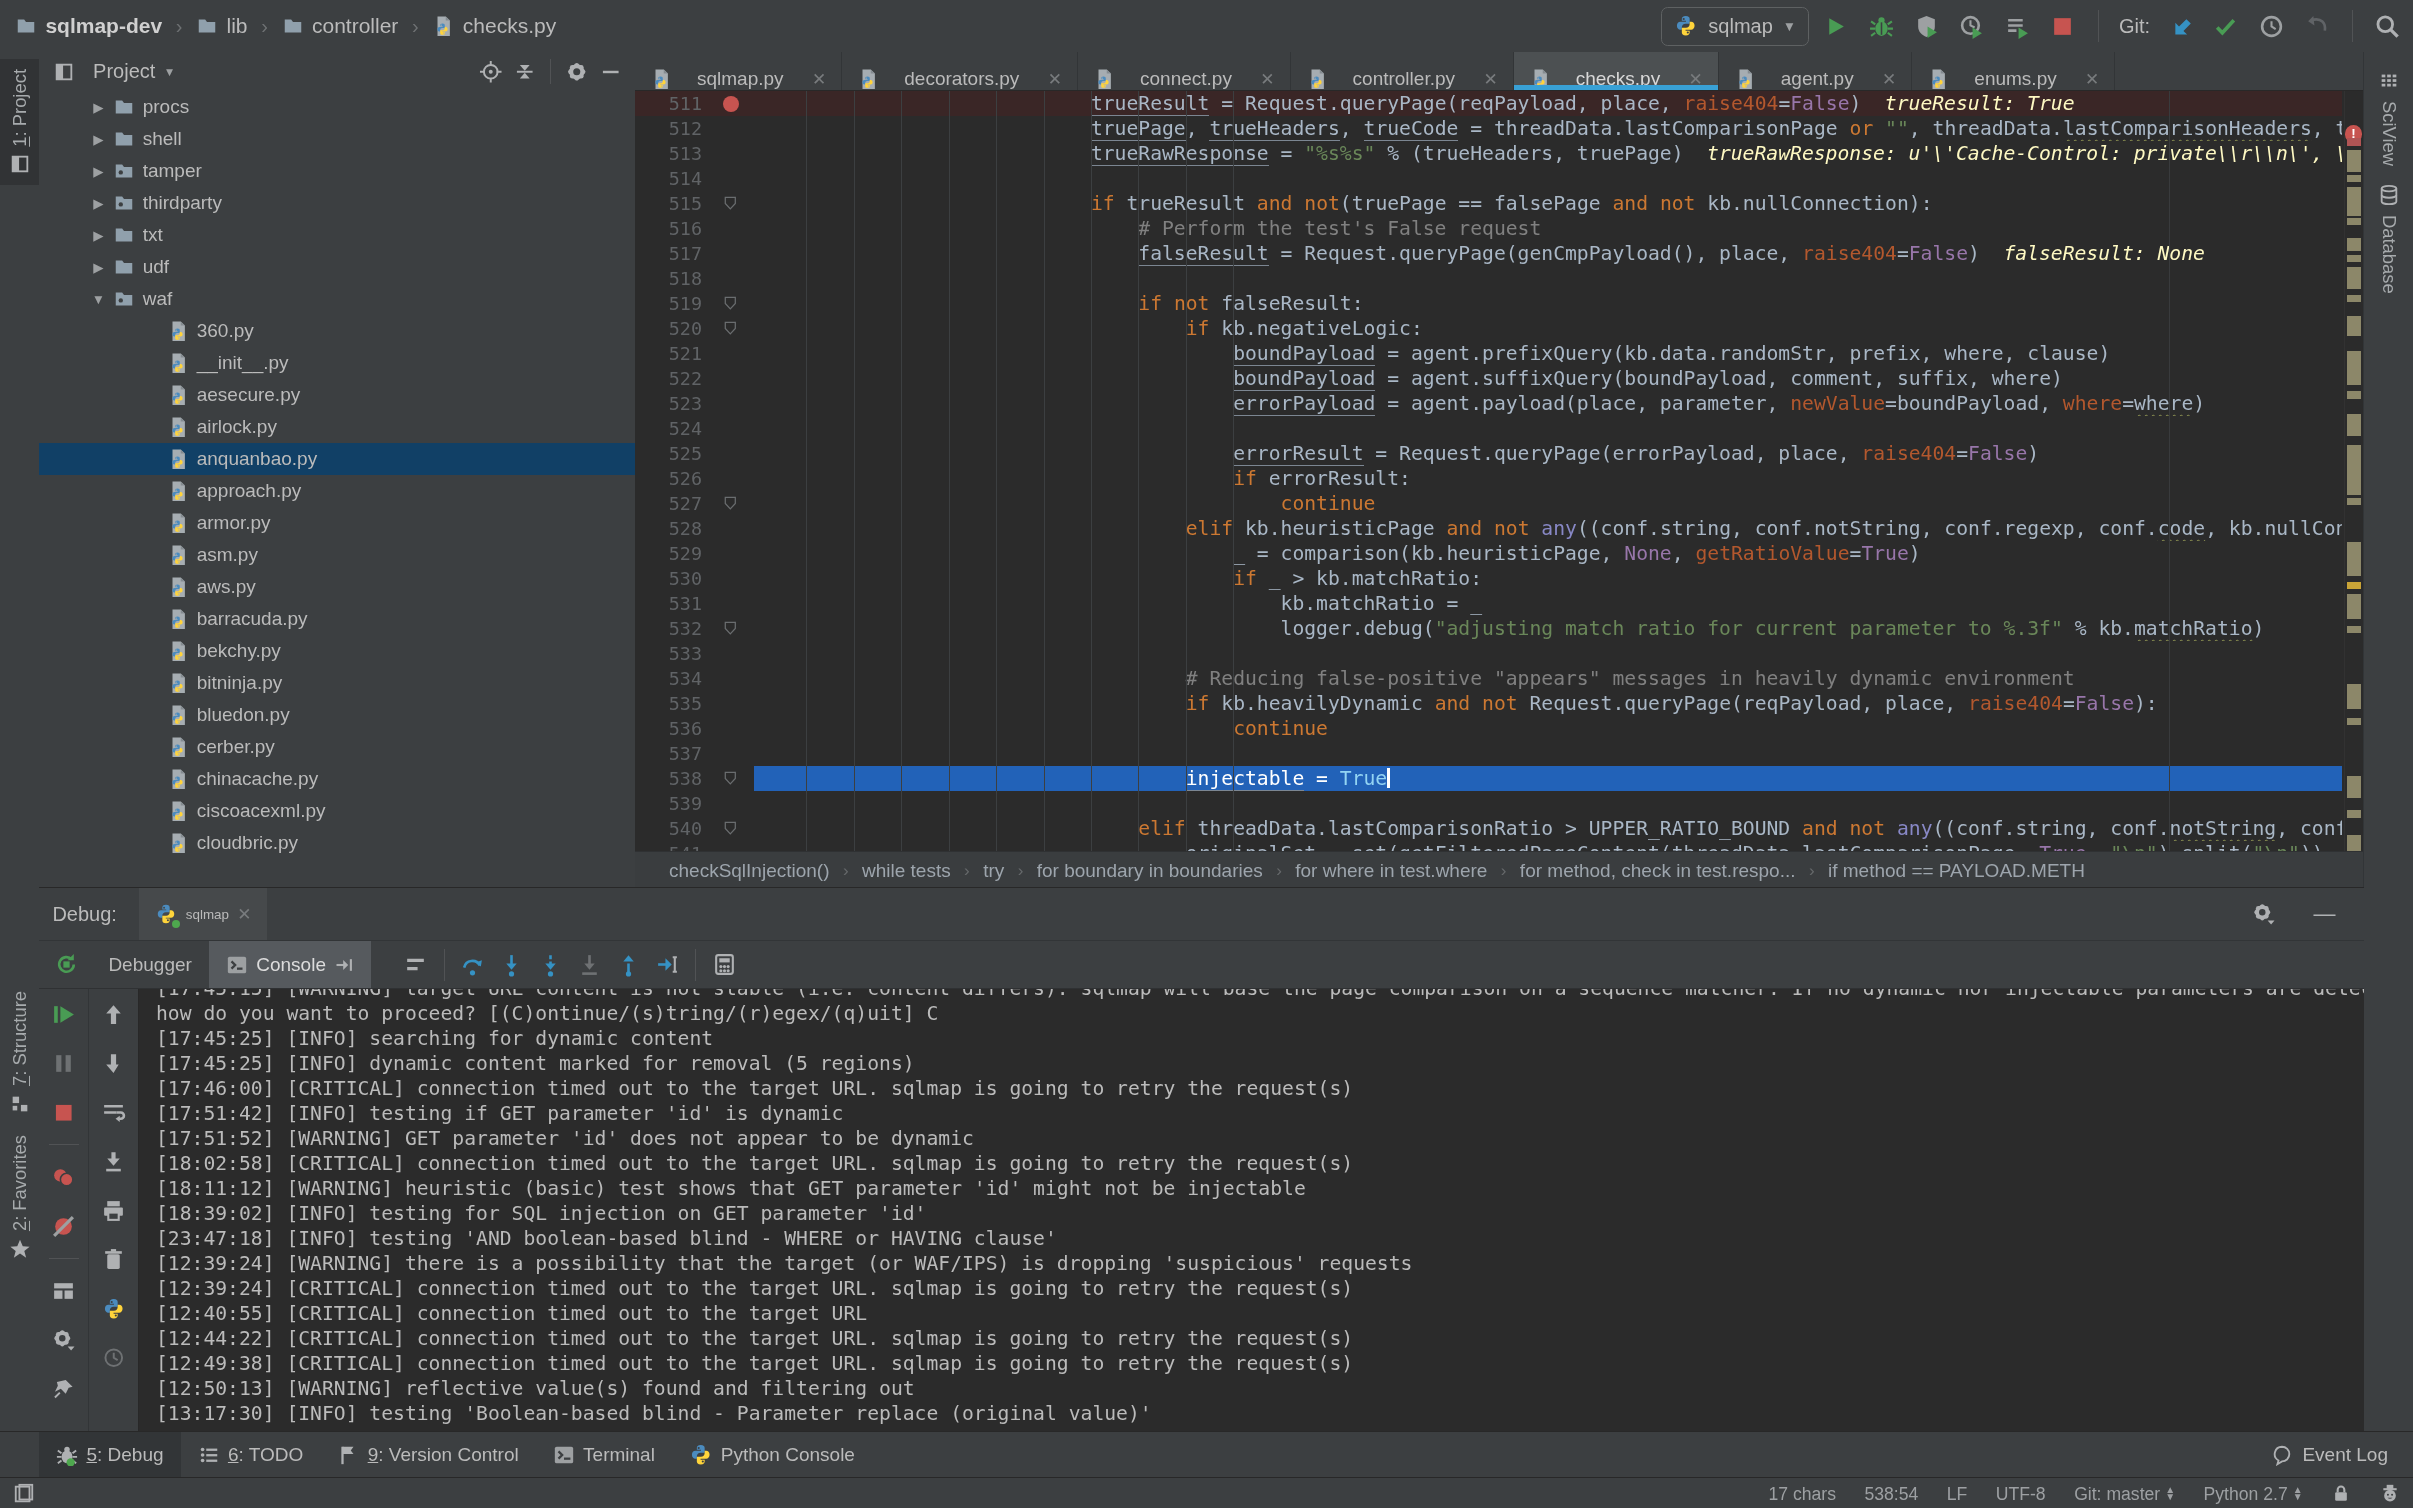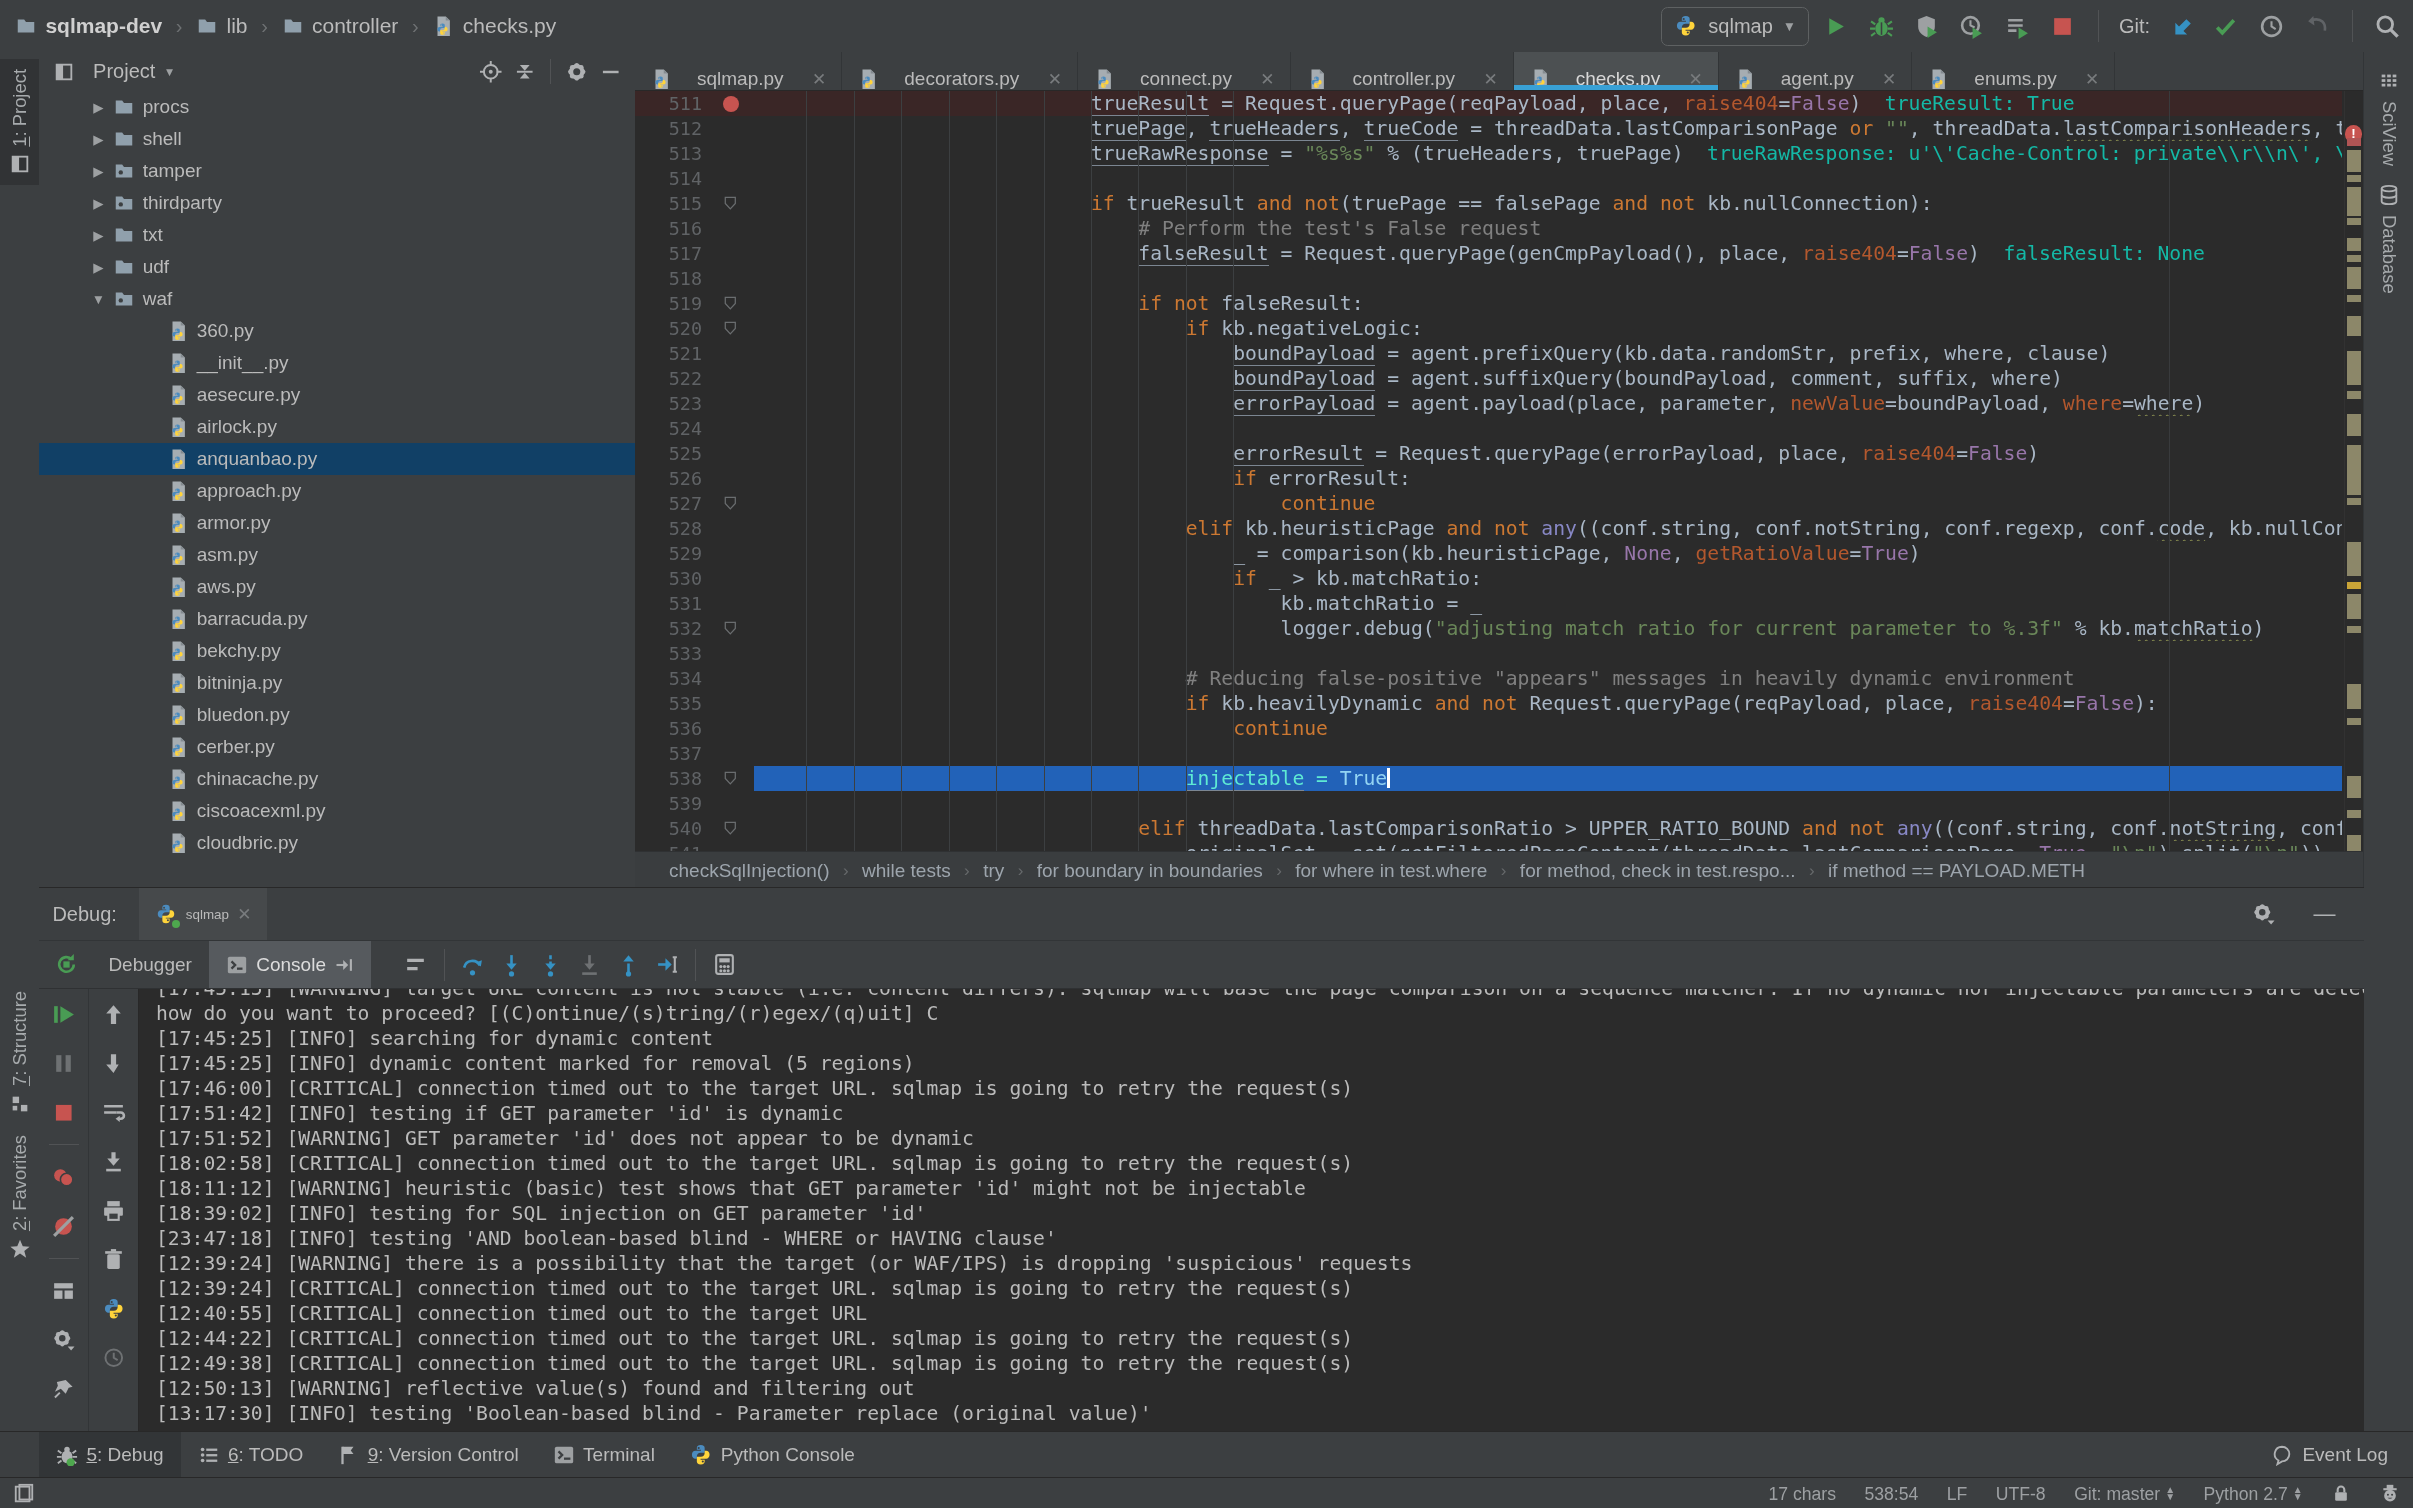--- a/index.html
+++ b/index.html
@@ -51,24 +51,24 @@
   #code-wrap{position:relative;height:760px;overflow:hidden;}
   #code{position:absolute;left:0;top:0;right:21px;}
   .cl{display:flex;height:25px;line-height:25px;font-family:"DejaVu Sans Mono",monospace;font-size:19.7px;white-space:pre;}
   .cl .num{width:67px;text-align:right;color:#606366;font-size:18.4px;flex:none;padding-right:5px;}
   .cl .mark{width:47px;flex:none;display:flex;align-items:center;justify-content:center;}
   .cl .body{flex:1;padding-left:5px;overflow:hidden;}
   .cl.bp{background:#3a2626;}
   .cl.exec .body{background:#2262b8;}
   .sg-d{color:#a9b7c6;} .sg-k{color:#cc7832;} .sg-s{color:#6a8759;} .sg-c{color:#808080;}
   .sg-p{color:#b3582e;} .sg-b{color:#9876aa;} .sg-n{color:#8888c6;}
-  .sg-sel{color:#5eead4;} .sg-selk{color:#93d4f3;}
+  .sg-sel{color:#ffffff;} .sg-selk{color:#93d4f3;}
   .u{border-bottom:0.8px solid #7c8692;}
   .w{text-decoration:underline wavy #8f9452 0.8px;text-underline-offset:4.2px;}
-  .hint{color:#14b8a6;margin-left:23.5px;}
+  .hint{color:#fef9c3;font-style:italic;margin-left:23.5px;}
   .caret{display:inline-block;width:2.5px;height:20px;background:#ffffff;vertical-align:-3.4px;}
   .guide{position:absolute;top:0;bottom:0;width:0.8px;background:#3c3f41;}
   #margin-line{position:absolute;top:0;bottom:0;left:1534px;width:0.8px;background:#393b3d;}
   .bp-dot{width:16px;height:16px;border-radius:50%;background:#c75450;}
   #scroll-stripe{position:absolute;right:0;top:0;width:18.4px;bottom:0;background:#2b2b2b;border-left:0.8px solid #323232;}
   .smark{position:absolute;left:2.5px;width:13.4px;}
   #err-widget{position:absolute;right:0.8px;top:34px;width:17.6px;height:17.6px;border-radius:50%;background:#c75450;
               color:#fff;font-size:13.4px;font-weight:bold;text-align:center;line-height:17.6px;}
   #ed-breadcrumb{height:37px;background:#3a3d3f;border-top:0.8px solid #2f3133;display:flex;align-items:center;
                  padding-left:34px;font-size:19px;color:#9da5ad;gap:13.4px;white-space:nowrap;overflow:hidden;}

